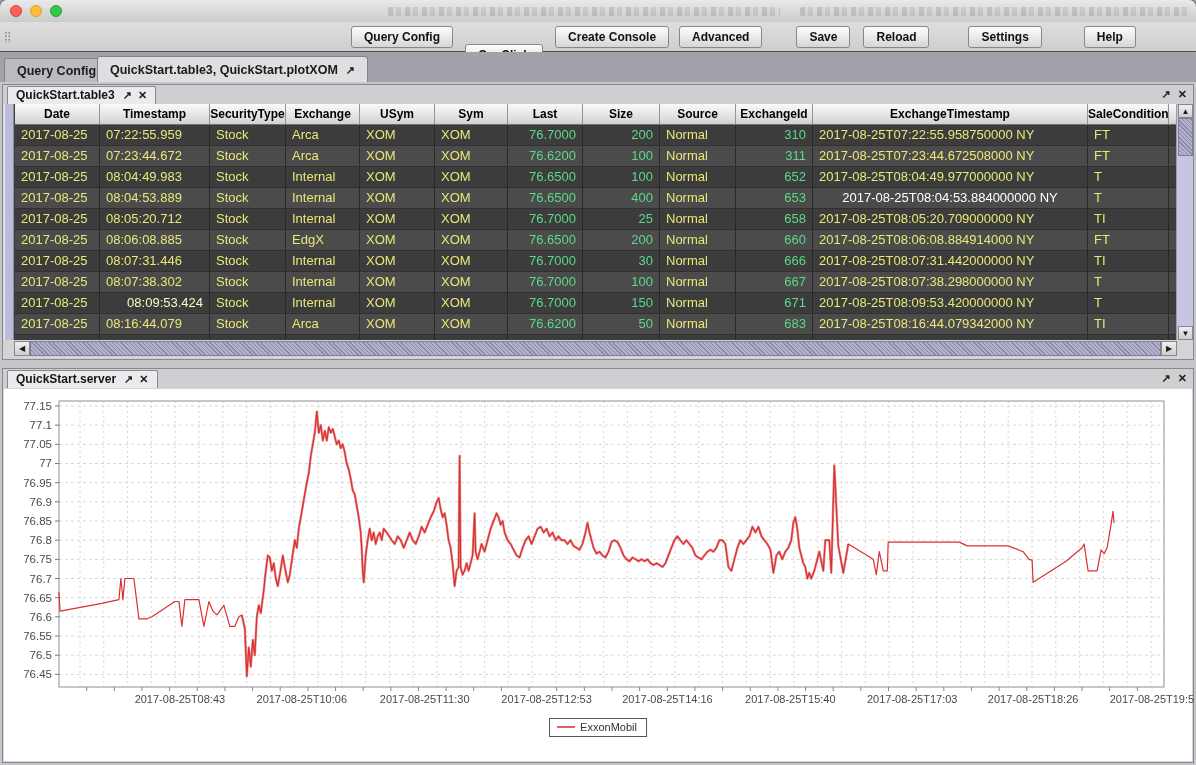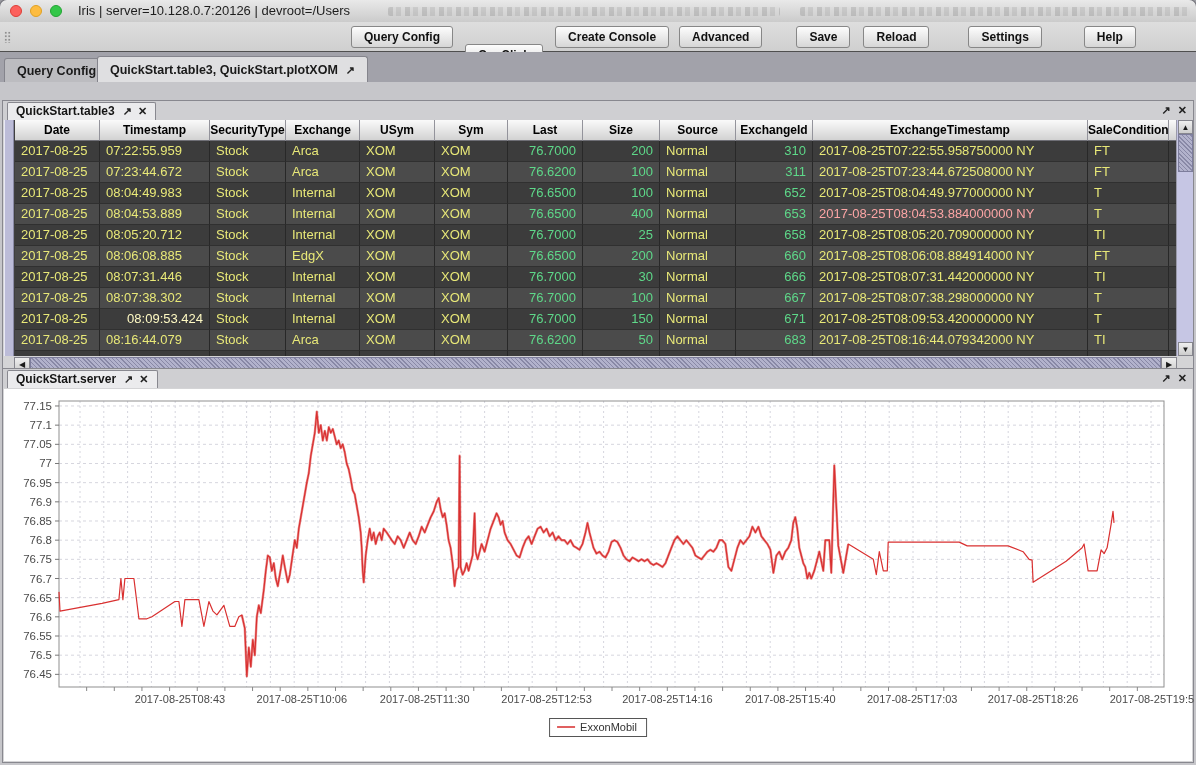--- a/index.html
+++ b/index.html
@@ -22,21 +22,21 @@
   
   #tabstrip{position:absolute;left:0;top:52px;width:1196px;height:30px;background:#a2a2aa;}
   .mtab{position:absolute;bottom:0;height:26px;line-height:26px;padding:0 12px;font-size:12.5px;font-weight:bold;color:#1a1a1a;
     border:1px solid #84848c;border-bottom:none;border-radius:3px 3px 0 0;box-sizing:border-box;white-space:nowrap;}
   .mtab.inactive{left:4px;background:#bcbcc0;height:24px;line-height:24px;}
   .mtab.active{left:97px;background:#dfdfe1;}
   .popout-glyph{font-size:11px;font-weight:bold;color:#222;margin-left:8px;}
   .close-glyph{font-size:11px;font-weight:bold;color:#222;margin-left:6px;}
   
   .panel{position:absolute;left:2px;width:1192px;background:#d4d4d6;border:1px solid #88888f;box-sizing:border-box;}
-  #table-panel{top:100px;height:276px;}
+  #table-panel{top:84px;height:276px;}
   #plot-panel{top:368px;height:395px;}
   .ptabbar{position:absolute;left:0;top:0;right:0;height:19px;background:#cfcfd2;}
   .ptab{position:absolute;left:4px;top:1px;height:18px;line-height:17px;padding:0 8px;background:#ebebed;border:1px solid #88888f;border-bottom:none;border-radius:2px 2px 0 0;font-size:12px;font-weight:bold;color:#141414;box-sizing:border-box;white-space:nowrap;}
   .corner-icons{position:absolute;right:6px;top:1px;height:16px;line-height:16px;font-size:11px;font-weight:bold;color:#222;}
   .corner-icons span{margin-left:7px;}
   
   #tablewrap{position:absolute;left:1px;top:19px;width:1173px;height:236px;background:#404040;overflow:hidden;}
   #gutter{position:absolute;left:0;top:0;bottom:0;width:10px;background:#bcbcd8;border-right:1px solid #8a8aa6;box-shadow:inset 1px 0 0 #e8e8f4;box-sizing:border-box;}
   #thead{position:absolute;left:11px;top:0;height:21px;display:flex;}
   .hcell{height:21px;line-height:20px;font-size:12px;font-weight:bold;color:#000;text-align:center;
@@ -67,21 +67,20 @@
 </style>
 </head>
 <body>
 
 <div id="window">
 
   <div id="titlebar">
     <span class="tl red"></span>
     <span class="tl yellow"></span>
     <span class="tl green"></span>
-    <span id="title-text">Iris  | server=10.128.0.7:20126 | devroot=/Users</span>
     <span class="watermark" id="wm1"></span>
     <span class="watermark" id="wm2"></span>
   </div>
 
   <div id="toolbar">
     <span id="toolbar-grip"></span>
 
   <span class="tbtn" style="margin-left: 340px;">Query Config</span>
       <span class="tbtn" style="margin-left: 12px; margin-top: 36px;">OneClick</span>
       <span class="tbtn" style="margin-left: 12px;">Create Console</span>
@@ -169,21 +168,21 @@
             <span class="tcell" style="width: 85px; text-align: left; color: rgb(232, 232, 120);">2017-08-25</span>
             <span class="tcell" style="width: 110px; text-align: left; color: rgb(232, 232, 120);">08:04:53.889</span>
             <span class="tcell" style="width: 76px; text-align: left; color: rgb(232, 232, 120);">Stock</span>
             <span class="tcell" style="width: 74px; text-align: left; color: rgb(232, 232, 120);">Internal</span>
             <span class="tcell" style="width: 75px; text-align: left; color: rgb(232, 232, 120);">XOM</span>
             <span class="tcell" style="width: 73px; text-align: left; color: rgb(232, 232, 120);">XOM</span>
             <span class="tcell" style="width: 75px; text-align: right; color: rgb(94, 216, 137);">76.6500</span>
             <span class="tcell" style="width: 77px; text-align: right; color: rgb(94, 216, 137);">400</span>
             <span class="tcell" style="width: 76px; text-align: left; color: rgb(232, 232, 120);">Normal</span>
             <span class="tcell" style="width: 77px; text-align: right; color: rgb(94, 216, 137);">653</span>
-            <span class="tcell" style="width: 275px; text-align: left; color: #fca5a5;">2017-08-25T08:04:53.884000000 NY</span>
+            <span class="tcell" style="width: 275px; text-align: center; color: #ffffff;">2017-08-25T08:04:53.884000000 NY</span>
             <span class="tcell" style="width: 81px; text-align: left; color: rgb(232, 232, 120);">T</span>
             <span class="tcell fill" style="width: 10px; background: rgb(75, 75, 75);"></span>
           </div>
           <div class="trow odd">
             <span class="tcell" style="width: 85px; text-align: left; color: rgb(232, 232, 120);">2017-08-25</span>
             <span class="tcell" style="width: 110px; text-align: left; color: rgb(232, 232, 120);">08:05:20.712</span>
             <span class="tcell" style="width: 76px; text-align: left; color: rgb(232, 232, 120);">Stock</span>
             <span class="tcell" style="width: 74px; text-align: left; color: rgb(232, 232, 120);">Internal</span>
             <span class="tcell" style="width: 75px; text-align: left; color: rgb(232, 232, 120);">XOM</span>
             <span class="tcell" style="width: 73px; text-align: left; color: rgb(232, 232, 120);">XOM</span>

